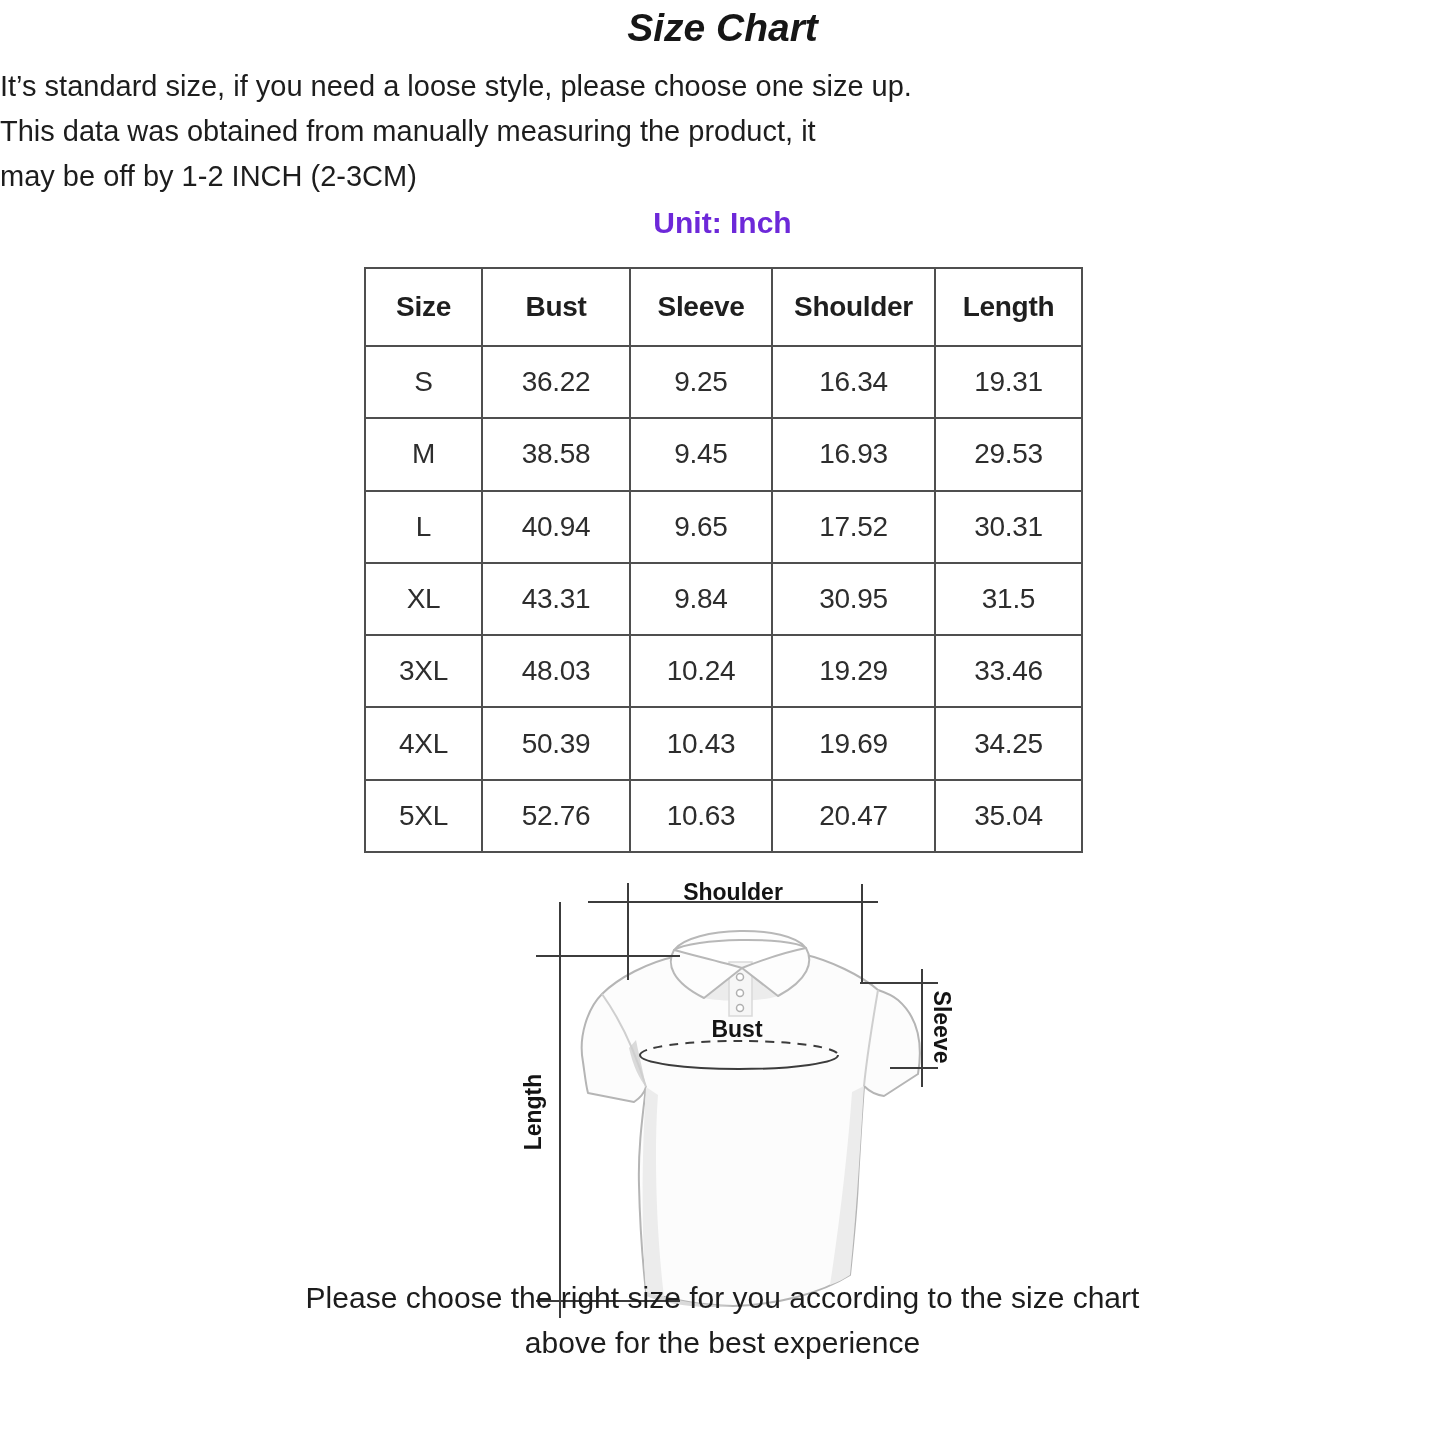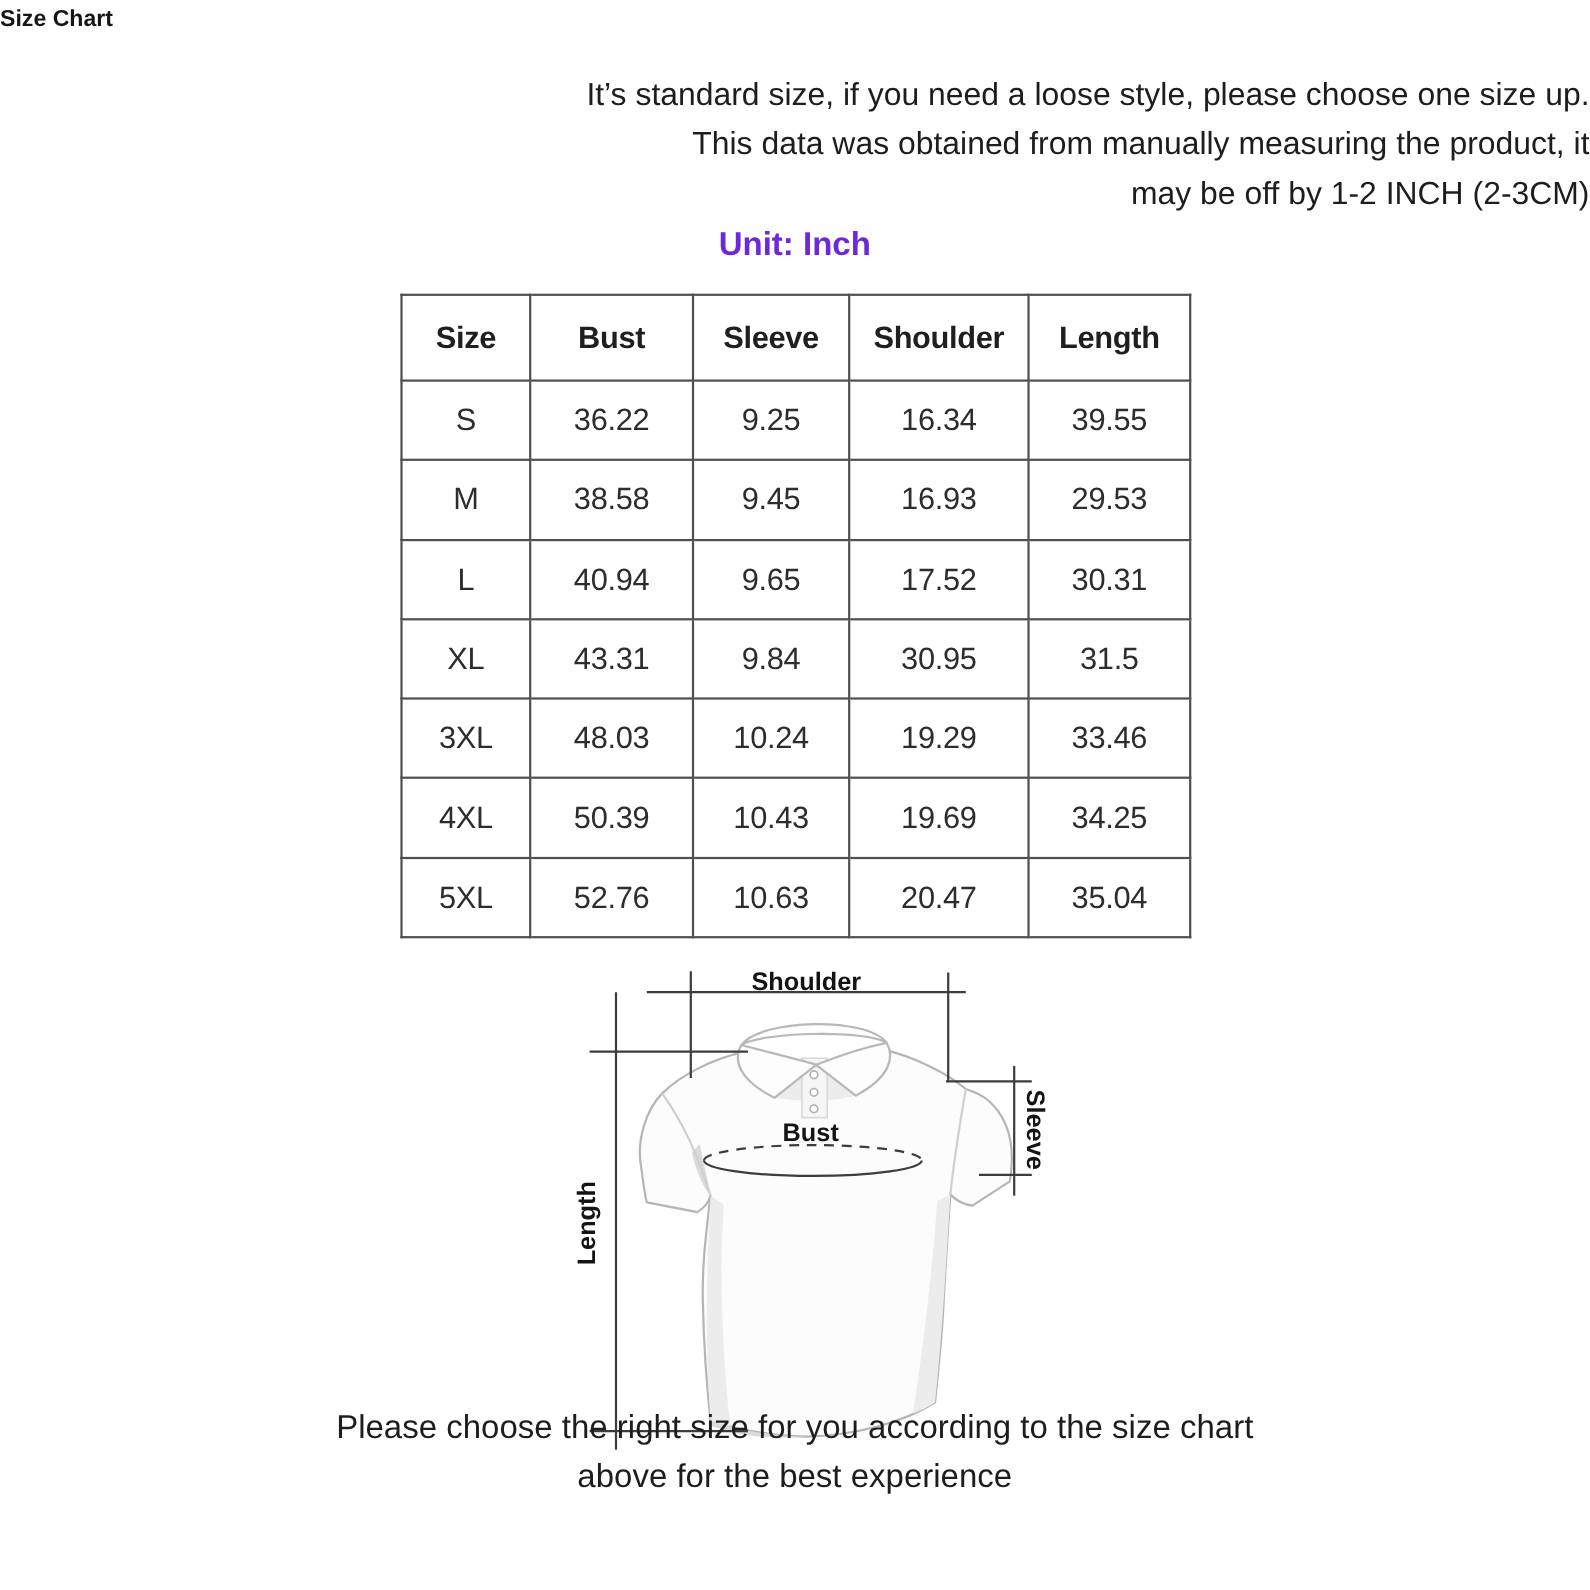--- a/index.html
+++ b/index.html
@@ -9,28 +9,30 @@
     height: 1445px;
     background: #ffffff;
     font-family: "Liberation Sans", sans-serif;
     color: #1c1c1c;
     overflow: hidden;
   }
   .page-title {
     position: absolute;
     top: 6px; left: 0; width: 100%;
     margin: 0;
-    font-size: 21px;
+    text-align: center;
+    font-size: 39px;
     font-weight: bold;
     color: #161616;
+    font-style: italic;
   }
   .description {
     position: absolute;
     top: 64px; left: 0; width: 100%;
-    text-align: right;
+    text-align: left;
     font-size: 29px;
     line-height: 45px;
     color: #1d1d1d;
   }
   .unit-label {
     position: absolute;
     top: 206px; left: 0; width: 100%;
     text-align: center;
     font-size: 30px;
     font-weight: bold;
@@ -123,21 +125,21 @@
         <th>Shoulder</th>
         <th>Length</th>
       </tr>
     </thead>
     <tbody id="size-tbody">
         <tr>
           <td>S</td>
           <td>36.22</td>
           <td>9.25</td>
           <td>16.34</td>
-          <td>39.55</td>
+          <td>19.31</td>
         </tr>
         <tr>
           <td>M</td>
           <td>38.58</td>
           <td>9.45</td>
           <td>16.93</td>
           <td>29.53</td>
         </tr>
         <tr>
           <td>L</td>

